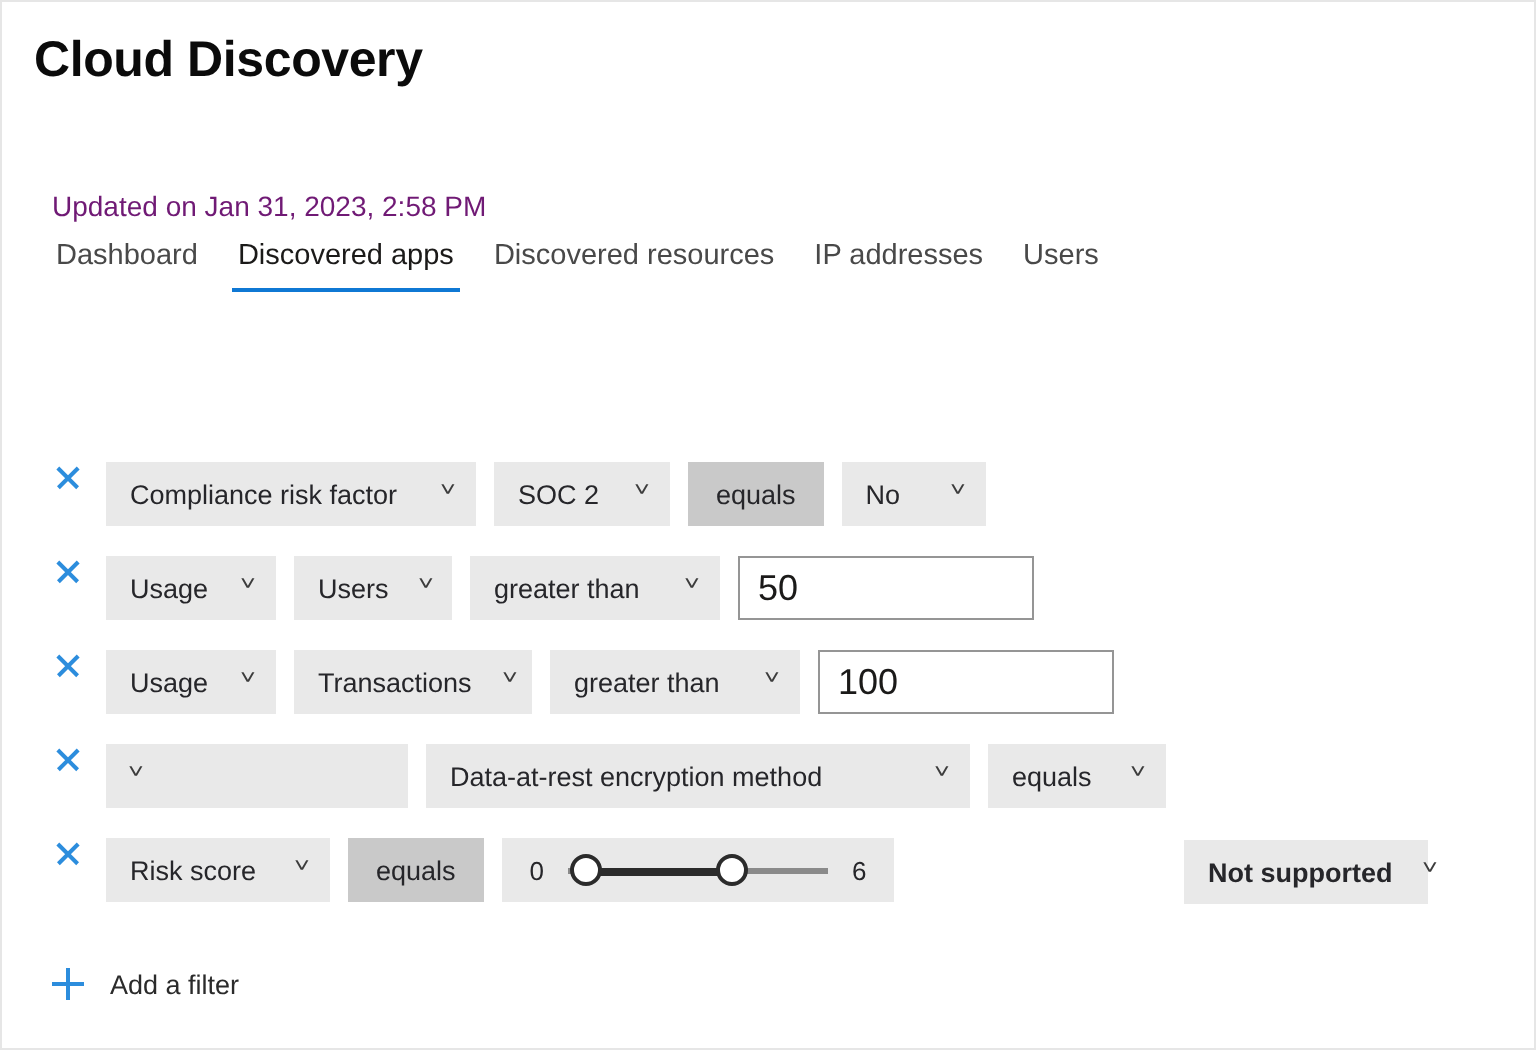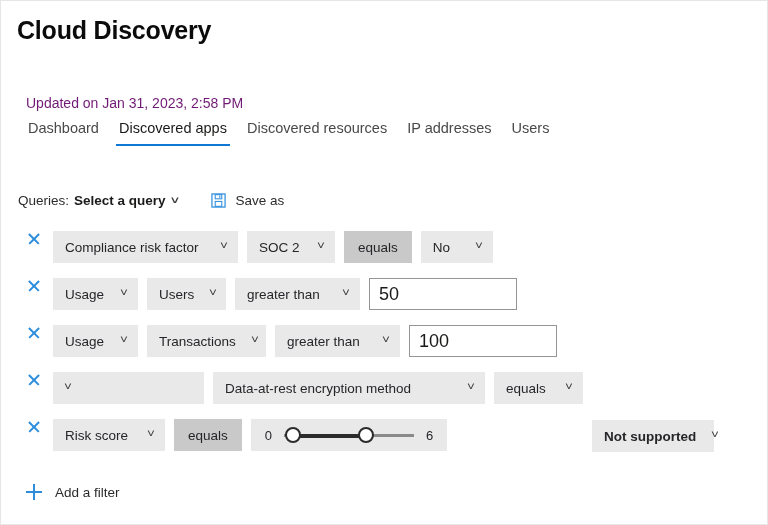--- a/index.html
+++ b/index.html
@@ -253,37 +253,20 @@
       <span>Discovered resources</span>
     </div>
     <div class="tab">
       <span>IP addresses</span>
     </div>
     <div class="tab">
       <span>Users</span>
     </div>
   </div>
 
-  <div class="queries">
-    <span class="queries-label">Queries:</span>
-    <span class="query-select">
-      <span>Select a query</span><span class="chev">˅</span>
-    </span>
-    <span class="saveas">
-      <span>
-        <svg class="floppy" viewBox="0 0 16 16" aria-hidden="true">
-          <rect x="1" y="1" width="14" height="14" fill="none" stroke="#2c8ddd" stroke-width="1.3"></rect>
-          <rect x="4.5" y="1.8" width="7" height="4.4" fill="none" stroke="#2c8ddd" stroke-width="1.1"></rect>
-          <rect x="4.5" y="9" width="7" height="5.2" fill="none" stroke="#2c8ddd" stroke-width="1.1"></rect>
-          <line x1="9.4" y1="2.6" x2="9.4" y2="5.4" stroke="#2c8ddd" stroke-width="1.1"></line>
-        </svg>
-      </span>
-      <span class="label">Save as</span>
-    </span>
-  </div>
 
   <div class="filters">
 
     <div class="frow">
       <span class="remove-x"></span>
       <span class="pill" style="width:185px;">
         <span class="txt">Compliance risk factor</span>
         <span class="cv">˅</span>
       </span>
       <span class="pill" style="width:88px;">

